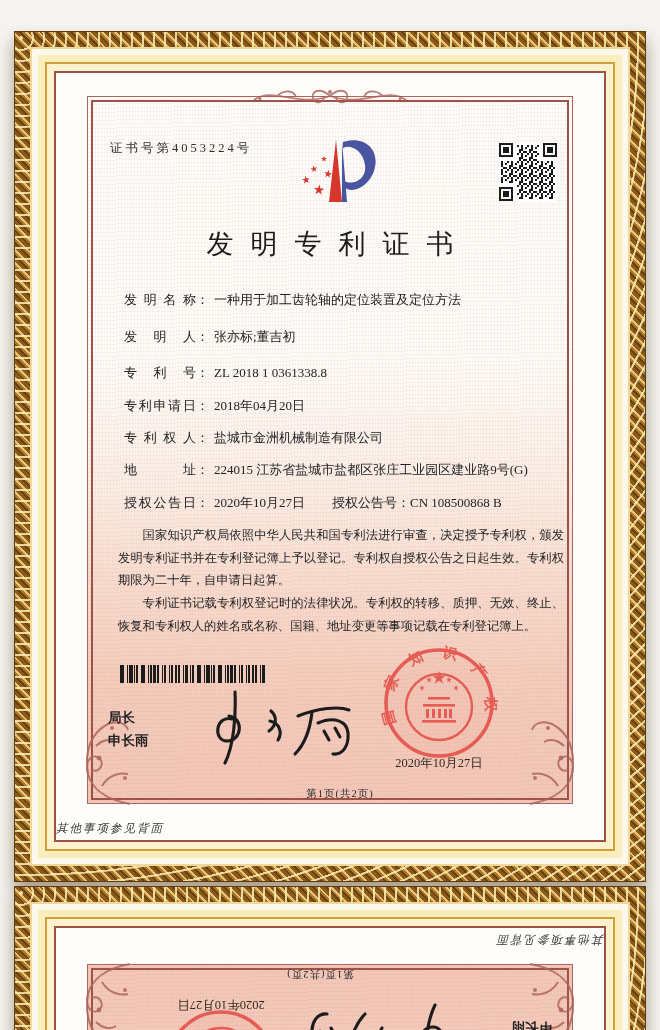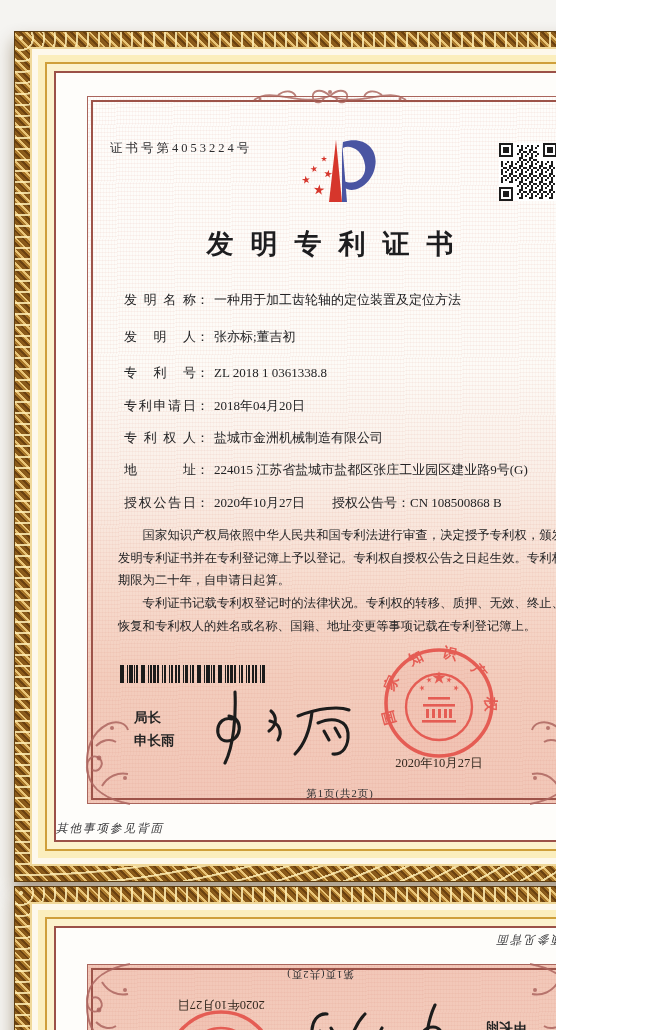--- a/index.html
+++ b/index.html
@@ -1,17 +1,17 @@
 <!DOCTYPE html>
 <html><head>
 <meta charset="utf-8">
 <style>
   html,body{margin:0;padding:0;}
   body{font-family:"Liberation Serif","DejaVu Serif",serif;}
-  .stage{position:relative;width:556px;height:1030px;overflow:hidden;background:#f5f4f1;}
+  .stage{position:relative;width:660px;height:1030px;overflow:hidden;background:#f5f4f1;}
 
   
   .frame{
     position:absolute;left:14px;width:632px;height:851px;box-sizing:border-box;
     background:
       repeating-radial-gradient(circle at 6px 6px, rgba(255,238,180,.85) 0 1.6px, rgba(120,72,18,0) 2.4px 11px),
       repeating-linear-gradient(45deg,#6b4110 0 2px,#a9772a 2px 4px,#e9c476 4px 6px,#8a5a1a 6px 9px);
     border:1px solid #5c3c10;
     box-shadow:0 10px 16px rgba(80,50,10,.45);
   }
@@ -38,33 +38,33 @@
       repeating-linear-gradient(179deg, rgba(205,110,90,.07) 0 1px, transparent 1px 4px),
       linear-gradient(180deg,#fefdfb 0%,#fdfbf7 38%,#faeee6 55%,#f7ddd0 68%,#f3cdbd 82%,#f2c7b8 100%);
   }
   .cert-border{position:absolute;left:31px;right:31px;top:23px;bottom:36px;border:1px solid #aa655c;z-index:1;}
   .cert-border::before{content:"";position:absolute;inset:3px;border:2px solid #9d5349;}
 
   .abs{position:absolute;z-index:3;}
   .cert-no{left:54px;top:67px;font-size:12.5px;letter-spacing:3px;color:#2e2e30;}
   .logo{left:231px;top:63px;}
   .qr{left:443px;top:70px;}
-  .title{left:0;right:0;top:153px;text-align:center;font-size:27px;font-weight:bold;
+  .title{left:0;right:0;top:153px;text-align:center;font-size:27px;font-weight:normal;
          letter-spacing:17px;text-indent:17px;color:#1d1d1f;}
   .frow{left:68px;right:34px;height:20px;font-size:13px;color:#232325;white-space:nowrap;}
   .flabel{display:inline-block;width:72px;text-align:justify;text-align-last:justify;vertical-align:bottom;}
   .fval{margin-left:5px;}
   .grant2{position:absolute;left:208px;top:0;}
   .paras{left:62px;right:40px;top:451px;font-size:12.3px;line-height:1.84;color:#232325;
          text-align:justify;z-index:3;}
   .paras p{margin:0;text-indent:2em;}
   .barcode{left:64px;top:592px;width:145px;height:18px;background:
       repeating-linear-gradient(90deg,#1b1b1b 0 1px,rgba(0,0,0,0) 1px 2px,#1b1b1b 2px 4px,rgba(0,0,0,0) 4px 7px),
       repeating-linear-gradient(90deg,#1b1b1b 0 2px,rgba(0,0,0,0) 2px 5px,rgba(0,0,0,0) 5px 11px);}
-  .director{left:78px;font-size:13.5px;font-weight:bold;color:#222;
+  .director{left:52px;font-size:13.5px;font-weight:bold;color:#222;
             font-family:Liberation Serif, serif;}
   .dir1{top:636px;} .dir2{top:659px;}
   .sig{left:145px;top:610px;}
   .seal{left:321px;top:568px;}
   .page-info{left:0;right:0;top:714px;text-align:center;font-size:10.5px;color:#2c2c2e;letter-spacing:1px;padding-left:20px;}
   .back-note{left:0;right:0;top:748px;text-align:left;font-size:11.5px;font-style:italic;
              color:#3a3a3c;letter-spacing:2px;}
   .flourish{bottom:34px;z-index:2;} .fl-l{left:22px;} .fl-r{right:22px;transform:scaleX(-1);}
   .ornament{left:50%;top:9px;transform:translateX(-50%);z-index:2;}
 </style>

